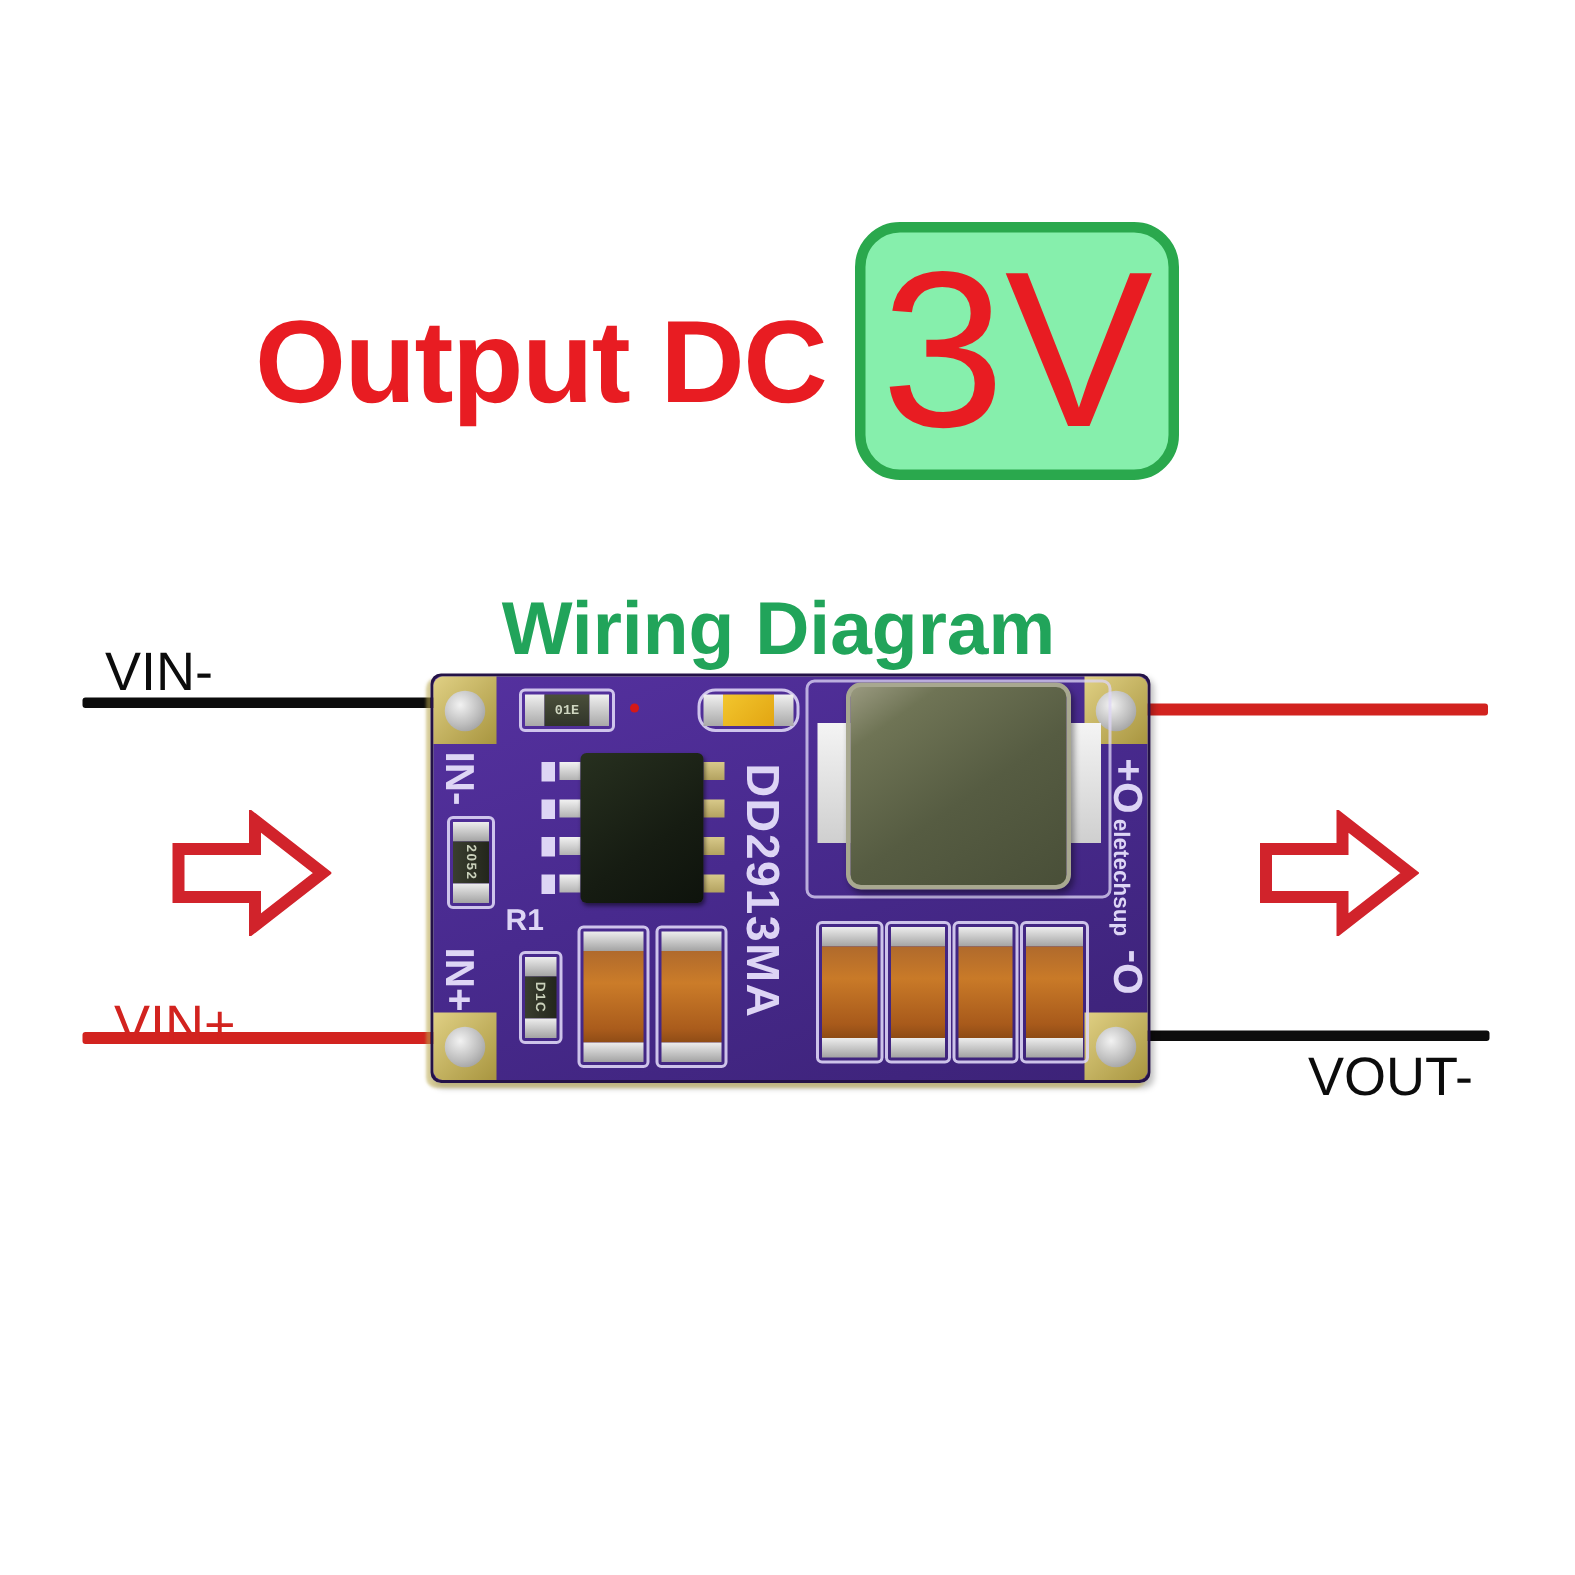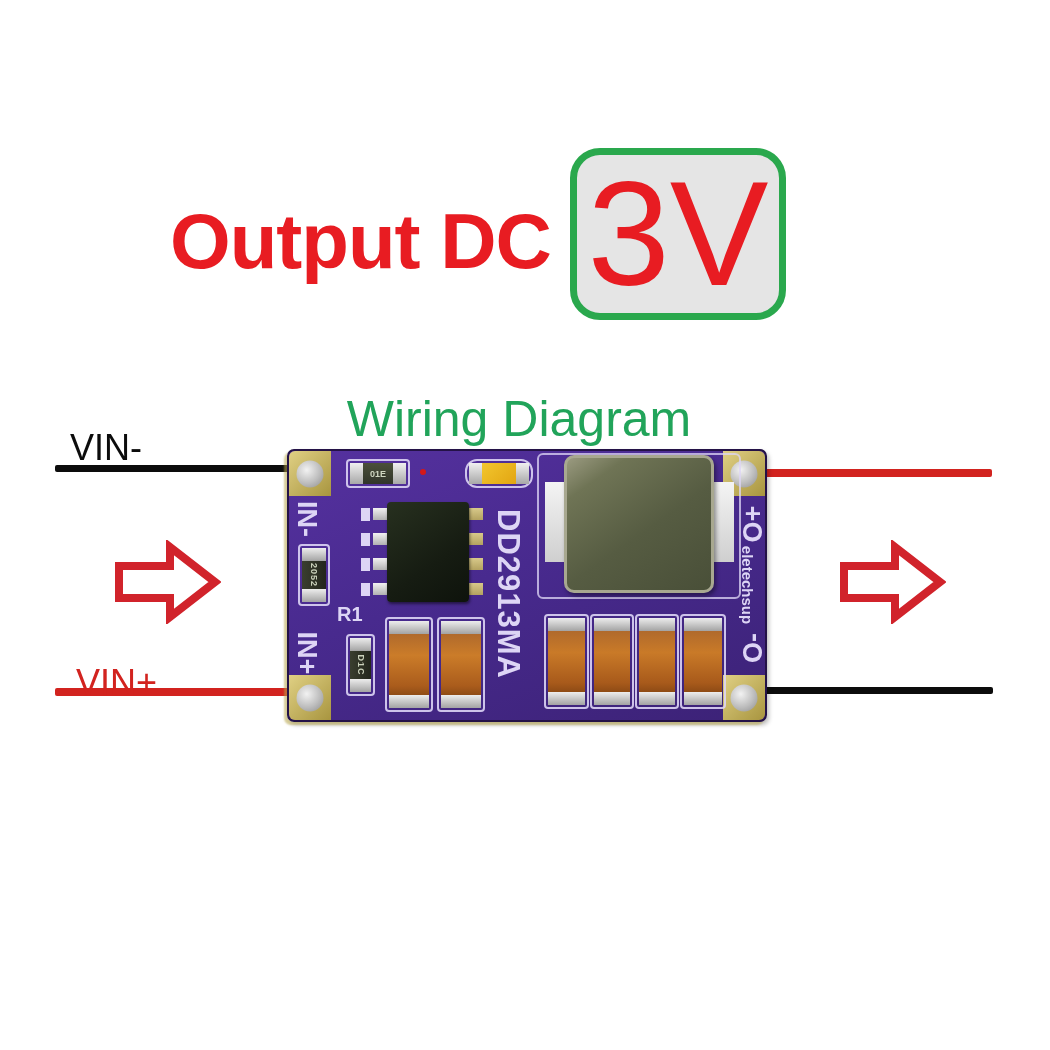--- a/index.html
+++ b/index.html
@@ -11,27 +11,27 @@
   .title-input{
     position:absolute;left:0;right:0;top:22px;text-align:center;
     color:#3a46b8;font-size:78px;font-weight:600;letter-spacing:-1px;
   }
   .output-label{
     position:absolute;left:170px;top:196px;
     color:#e81c22;font-size:78px;font-weight:600;letter-spacing:-1px;
   }
   .output-badge{
     position:absolute;left:570px;top:148px;width:216px;height:172px;
-    border:7px solid #2aa84d;border-radius:30px;background:#e5e5e5;
+    border:7px solid #2aa84d;border-radius:30px;background:#86efac;
     display:flex;align-items:center;justify-content:center;box-sizing:border-box;
   }
   .output-badge span{color:#e81c22;font-size:148px;font-weight:500;line-height:1;}
   .wiring-heading{
     position:absolute;left:0;right:12px;top:390px;text-align:center;
-    color:#21a45a;font-size:50px;font-weight:400;
+    color:#21a45a;font-size:50px;font-weight:700;
   }
   
   .wire{position:absolute;border-radius:2px;}
   .wire.black{background:#0c0c0c;}
   .wire.red{background:#d2231f;}
   .wire-label{position:absolute;font-size:36px;font-weight:500;}
   .wire-label.black{color:#0c0c0c;}
   .wire-label.red{color:#d2231f;}
   
   .flow-arrow{position:absolute;width:108px;height:84px;}
@@ -54,21 +54,21 @@
   .pad.br{right:0;bottom:0;border-bottom-right-radius:6px;}
   .vlabel{
     position:absolute;color:#ddd5f5;font-weight:bold;white-space:nowrap;
     transform:translate(-50%,-50%) rotate(90deg);
   }
   .vlabel.ccw{transform:translate(-50%,-50%) rotate(-90deg);}
   .silk-outline{
     position:absolute;border:2px solid rgba(221,213,245,0.9);border-radius:4px;
     box-sizing:border-box;display:flex;padding:2px;background:transparent;
   }
-  .comp-h{display:flex;flex:1;}
+  .comp-h{display:flex;flex:1;font-family:Liberation Mono, monospace;}
   .comp-h .end{width:13px;background:linear-gradient(#f0f0f0,#a8a8a8);}
   .comp-h .mid{flex:1;display:flex;align-items:center;justify-content:center;}
   .res-mid{background:linear-gradient(#4a4f3a,#31352a);color:#cfd6c0;font-size:9px;font-weight:bold;}
   .led-mid{background:linear-gradient(135deg,#f2c62e,#e2a512);}
   .comp-v{display:flex;flex-direction:column;flex:1;}
   .comp-v .end{height:13px;background:linear-gradient(#ededed,#a3a3a3);}
   .comp-v .mid{flex:1;display:flex;align-items:center;justify-content:center;overflow:hidden;}
   .res-dark{background:linear-gradient(90deg,#3a3e2f,#23261c);}
   .rotstamp{transform:rotate(90deg);color:#c9d0ba;font-size:9px;font-weight:bold;letter-spacing:1px;}
   .cap-mid{background:linear-gradient(180deg,#b06a2c,#cb7c29 35%,#aa5c1c 85%,#8f4c16);}
@@ -102,20 +102,21 @@
   </div>
   <div class="wiring-heading">Wiring Diagram</div>
 
   <div class="wire black" style="left:55px;top:465px;width:256px;height:7px;"></div>
   <div class="wire red" style="left:750px;top:469px;width:242px;height:8px;"></div>
   <div class="wire red" style="left:55px;top:688px;width:252px;height:8px;"></div>
   <div class="wire black" style="left:748px;top:687px;width:245px;height:7px;"></div>
 
   <div class="wire-label black" style="left:70px;top:427px;">VIN-</div>
   <div class="wire-label red" style="left:76px;top:662px;">VIN+</div>
+  <div class="wire-label black" style="left:872px;top:697px;">VOUT-</div>
 
   <svg class="flow-arrow" style="left:113px;top:540px;" viewBox="0 0 108 84">
     <path d="M6 26 H57 V7 L102 42 L57 77 V58 H6 Z" fill="#ffffff" stroke="#d1232b" stroke-width="8" stroke-linejoin="miter"></path>
   </svg>
   <svg class="flow-arrow" style="left:838px;top:540px;" viewBox="0 0 108 84">
     <path d="M6 26 H57 V7 L102 42 L57 77 V58 H6 Z" fill="#ffffff" stroke="#d1232b" stroke-width="8" stroke-linejoin="miter"></path>
   </svg>
 
   <div class="pcb">
 

